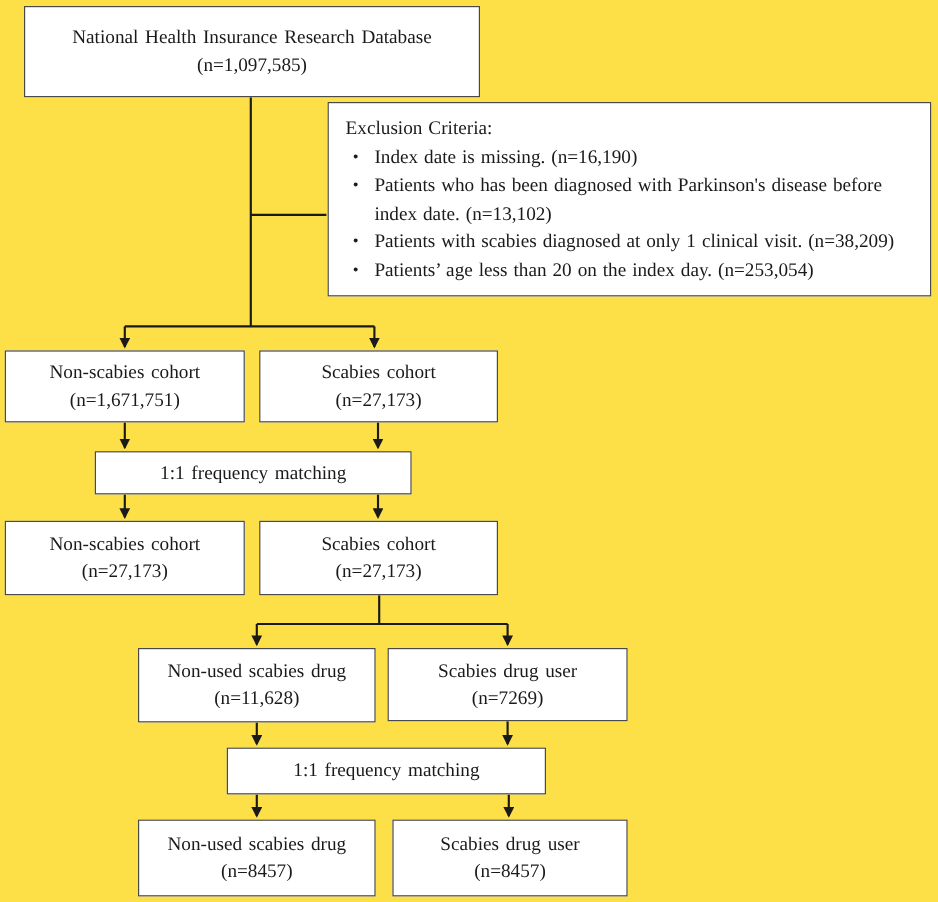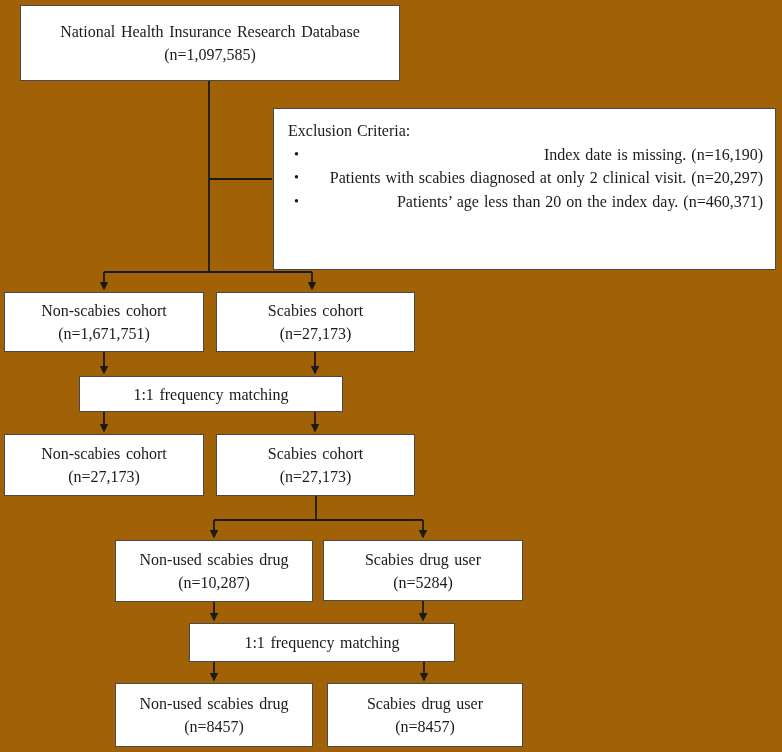--- a/index.html
+++ b/index.html
@@ -5,21 +5,21 @@
   * { margin: 0; padding: 0; box-sizing: border-box; }
   html, body { background: #ffffff; }
   body {
     font-family: "Liberation Serif", "DejaVu Serif", serif;
     color: #1a1a1a;
   }
   .canvas {
     position: relative;
     width: 782px;
     height: 752px;
-    background: #a16207;
+    background: #fde047;
     overflow: hidden;
   }
   .connectors {
     position: absolute;
     left: 0; top: 0;
     width: 782px; height: 752px;
     pointer-events: none;
   }
   .box {
     position: absolute;
@@ -41,32 +41,32 @@
   .box-nonscabies2   { left: 4px;   top: 434px; width: 200px; height: 62px; }
   .box-scabies2      { left: 216px; top: 434px; width: 199px; height: 62px; }
   .box-nondrug1      { left: 115px; top: 540px; width: 198px; height: 62px; }
   .box-druguser1     { left: 323px; top: 540px; width: 200px; height: 61px; }
   .box-match2        { left: 189px; top: 623px; width: 266px; height: 39px; }
   .box-nondrug2      { left: 115px; top: 683px; width: 198px; height: 64px; }
   .box-druguser2     { left: 327px; top: 683px; width: 196px; height: 64px; }
 
   .box-exclusion {
     position: absolute;
-    left: 273px; top: 108px;
+    left: 273px; top: 85px;
     width: 503px; height: 162px;
     background: #ffffff;
     border: 1.6px solid #4a4a4a;
     font-size: 16px;
     line-height: 23.5px;
     padding: 10px 12px 8px 14px;
     text-align: left;
     word-spacing: 0.06em;
   }
   .excl-title { display: block; }
-  .excl-list { list-style: none; text-align: right; }
+  .excl-list { list-style: none; }
   .excl-item {
     display: block;
     position: relative;
     padding-left: 24px;
   }
   .excl-item::before {
     content: "\2022";
     position: absolute;
     left: 6px;
     top: 0;
@@ -115,22 +115,23 @@
 
   <div class="box box-database">
     <div>National Health Insurance Research Database</div>
     <div>(n=1,097,585)</div>
   </div>
 
   <div class="box-exclusion">
     <span class="excl-title">Exclusion Criteria:</span>
     <ul class="excl-list">
       <li class="excl-item">Index date is missing. (n=16,190)</li>
-      <li class="excl-item">Patients with scabies diagnosed at only 2 clinical visit. (n=20,297)</li>
-      <li class="excl-item">Patients’ age less than 20 on the index day. (n=460,371)</li>
+      <li class="excl-item">Patients who has been diagnosed with Parkinson's disease before index date. (n=13,102)</li>
+      <li class="excl-item">Patients with scabies diagnosed at only 1 clinical visit. (n=38,209)</li>
+      <li class="excl-item">Patients’ age less than 20 on the index day. (n=253,054)</li>
     </ul>
   </div>
 
   <div class="box box-nonscabies1">
     <div>Non-scabies cohort</div>
     <div>(n=1,671,751)</div>
   </div>
 
   <div class="box box-scabies1">
     <div>Scabies cohort</div>
@@ -146,26 +147,26 @@
     <div>(n=27,173)</div>
   </div>
 
   <div class="box box-scabies2">
     <div>Scabies cohort</div>
     <div>(n=27,173)</div>
   </div>
 
   <div class="box box-nondrug1">
     <div>Non-used scabies drug</div>
-    <div>(n=10,287)</div>
+    <div>(n=11,628)</div>
   </div>
 
   <div class="box box-druguser1">
     <div>Scabies drug user</div>
-    <div>(n=5284)</div>
+    <div>(n=7269)</div>
   </div>
 
   <div class="box box-match2">
     <div>1:1 frequency matching</div>
   </div>
 
   <div class="box box-nondrug2">
     <div>Non-used scabies drug</div>
     <div>(n=8457)</div>
   </div>

